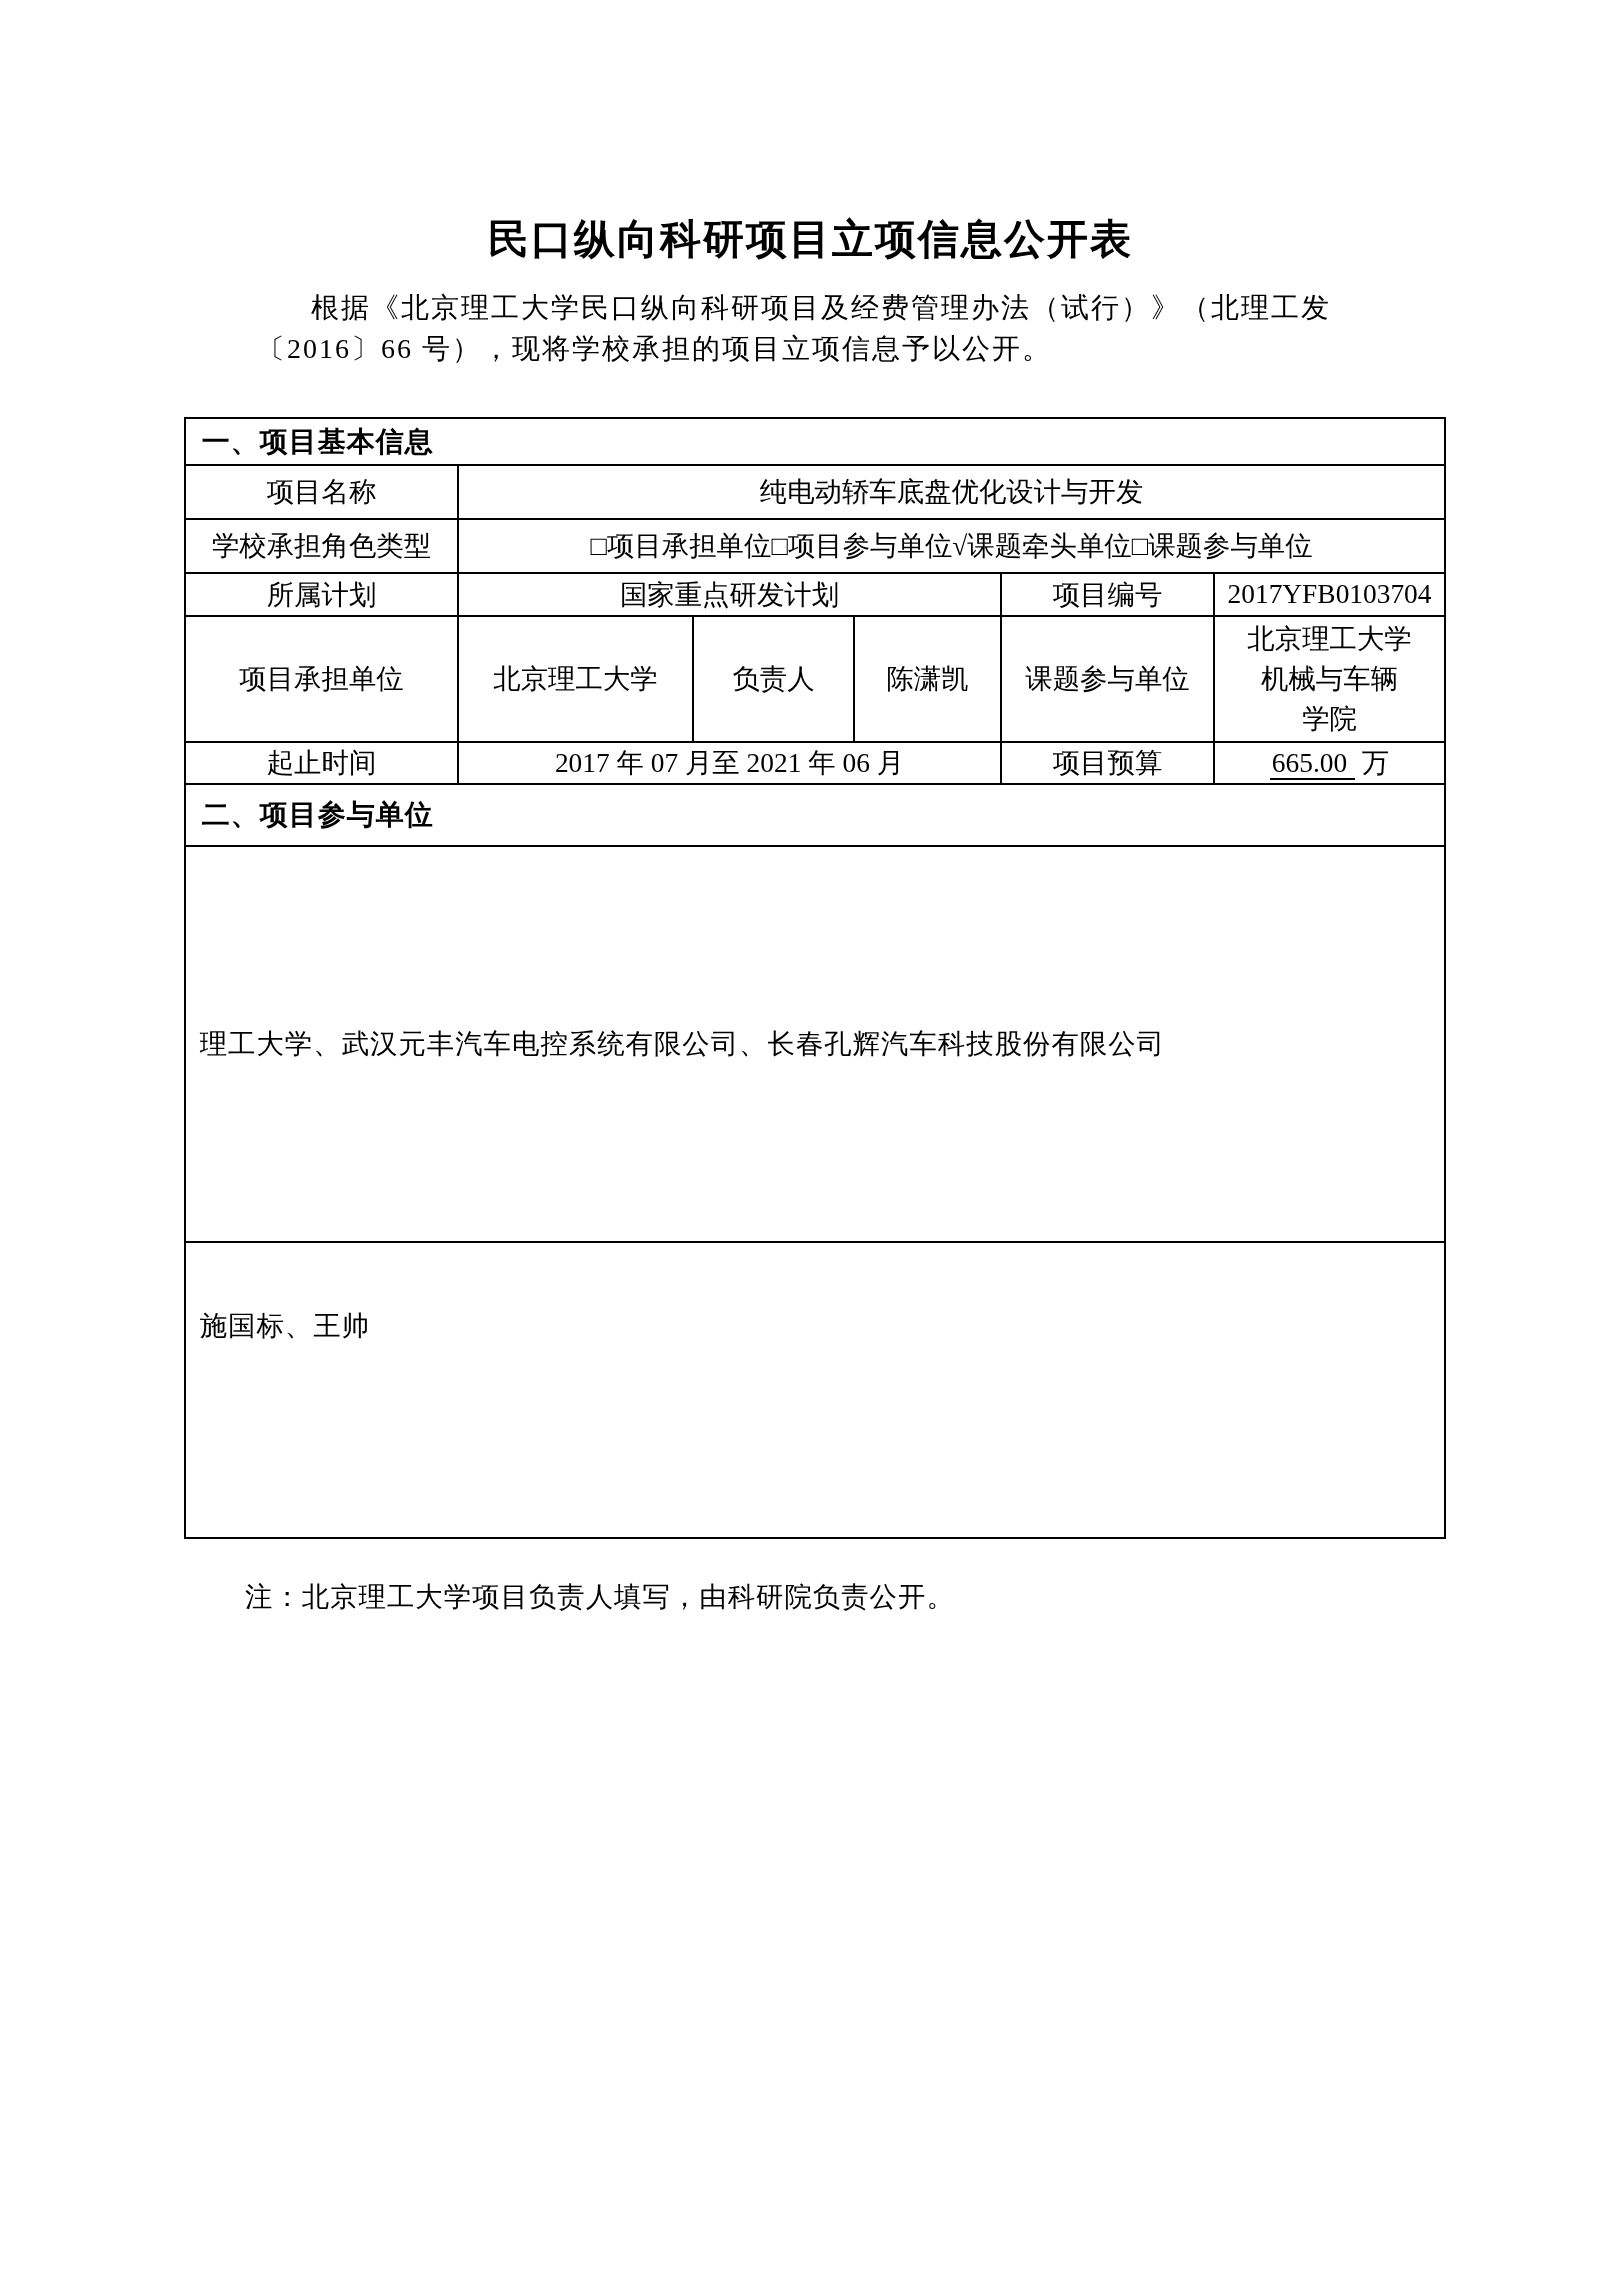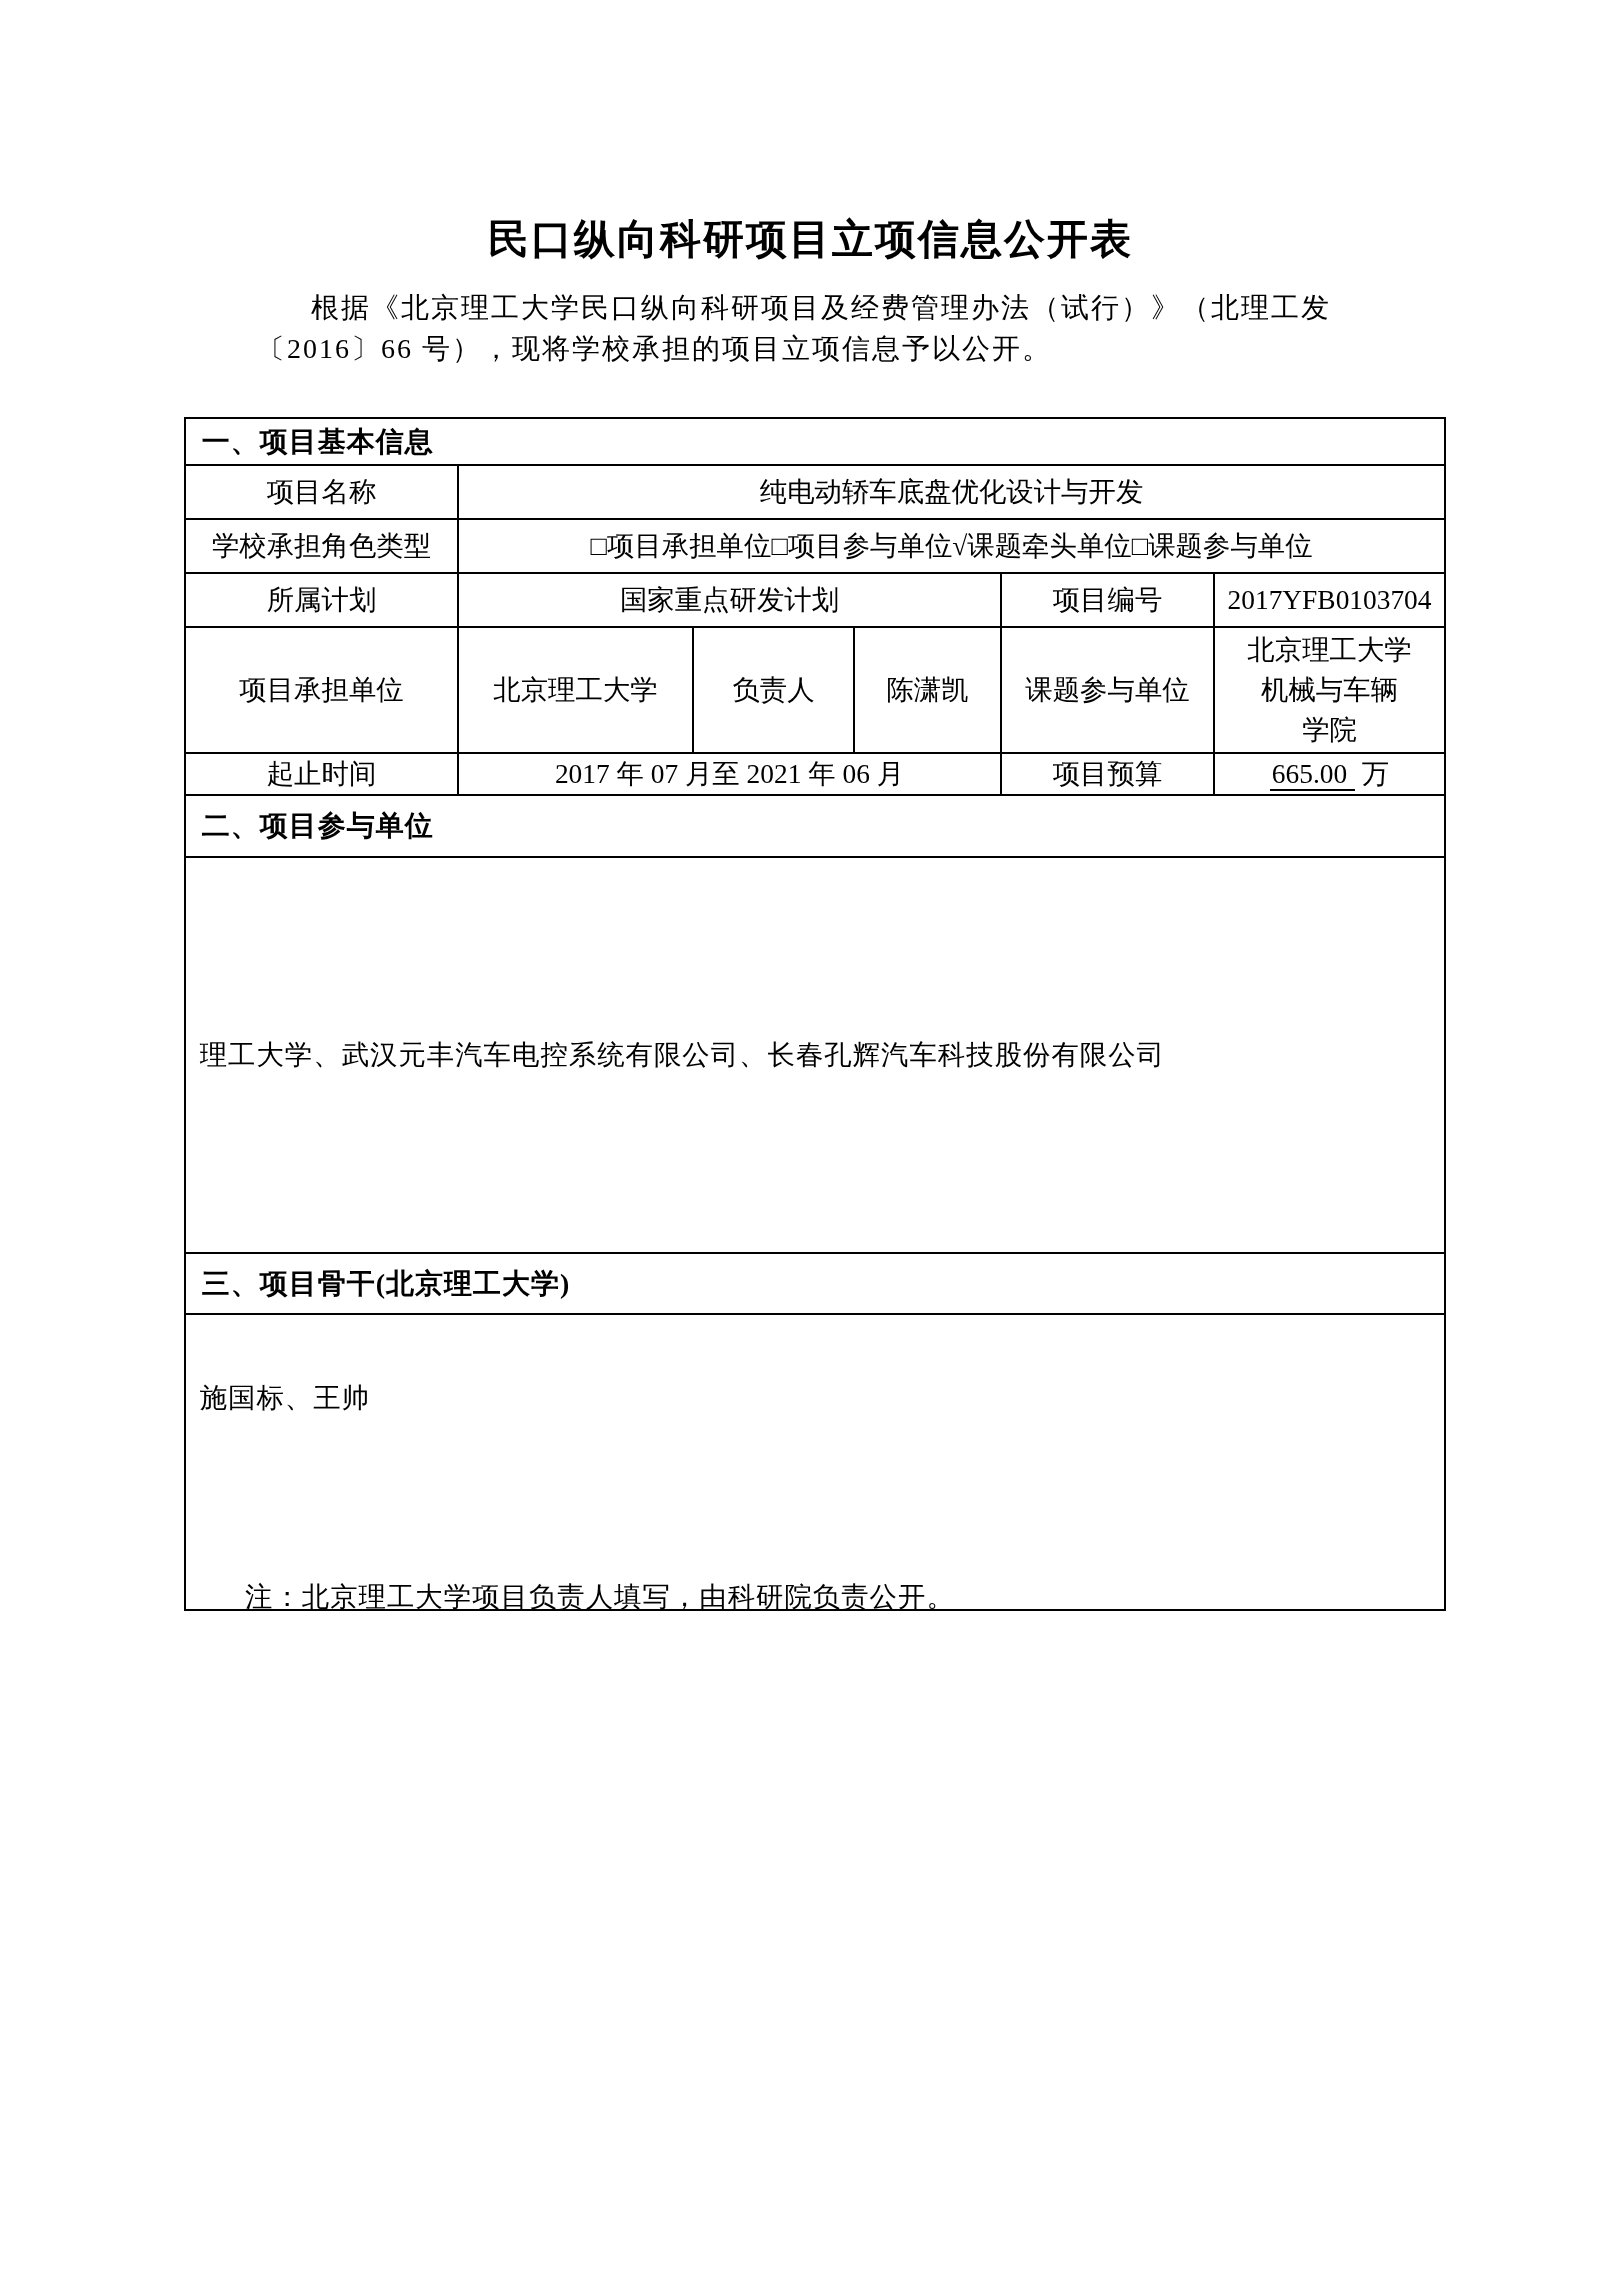--- a/index.html
+++ b/index.html
@@ -84,21 +84,21 @@
   .footnote {
     position: absolute;
     top: 1579px;
     left: 245px;
     font-size: 27.4px;
     letter-spacing: 1px;
   }
   .r1  { height: 47px; }
   .r2  { height: 54px; }
   .r3  { height: 54px; }
-  .r4  { height: 54px; border-radius: 6px; }
+  .r4  { height: 43px; border-radius: 6px; }
   .r5  { height: 126px; }
   .r6  { height: 39px; }
   .r7  { height: 62px; }
   .r8  { height: 396px; }
   .r9  { height: 61px; }
   .r10 { height: 296px; }
 </style>
 </head>
 <body>
 
@@ -153,23 +153,20 @@
         <td colspan="3">2017 年 07 月至 2021 年 06 月</td>
         <td>项目预算</td>
         <td><span class="underline-amount">665.00</span> <span>万</span></td>
       </tr>
       <tr class="r7">
         <td colspan="6" class="section-header-cell">二、项目参与单位</td>
       </tr>
       <tr class="r8">
         <td colspan="6" class="content-cell">理工大学、武汉元丰汽车电控系统有限公司、长春孔辉汽车科技股份有限公司</td>
       </tr>
-      <tr class="r9">
-        <td colspan="6" class="section-header-cell">三、项目骨干(北京理工大学)</td>
-      </tr>
       <tr class="r10">
         <td colspan="6" class="content-cell content-top">施国标、王帅</td>
       </tr>
     </tbody>
   </table>
 
   <div class="footnote">注：北京理工大学项目负责人填写，由科研院负责公开。</div>
 
 </div>
 

